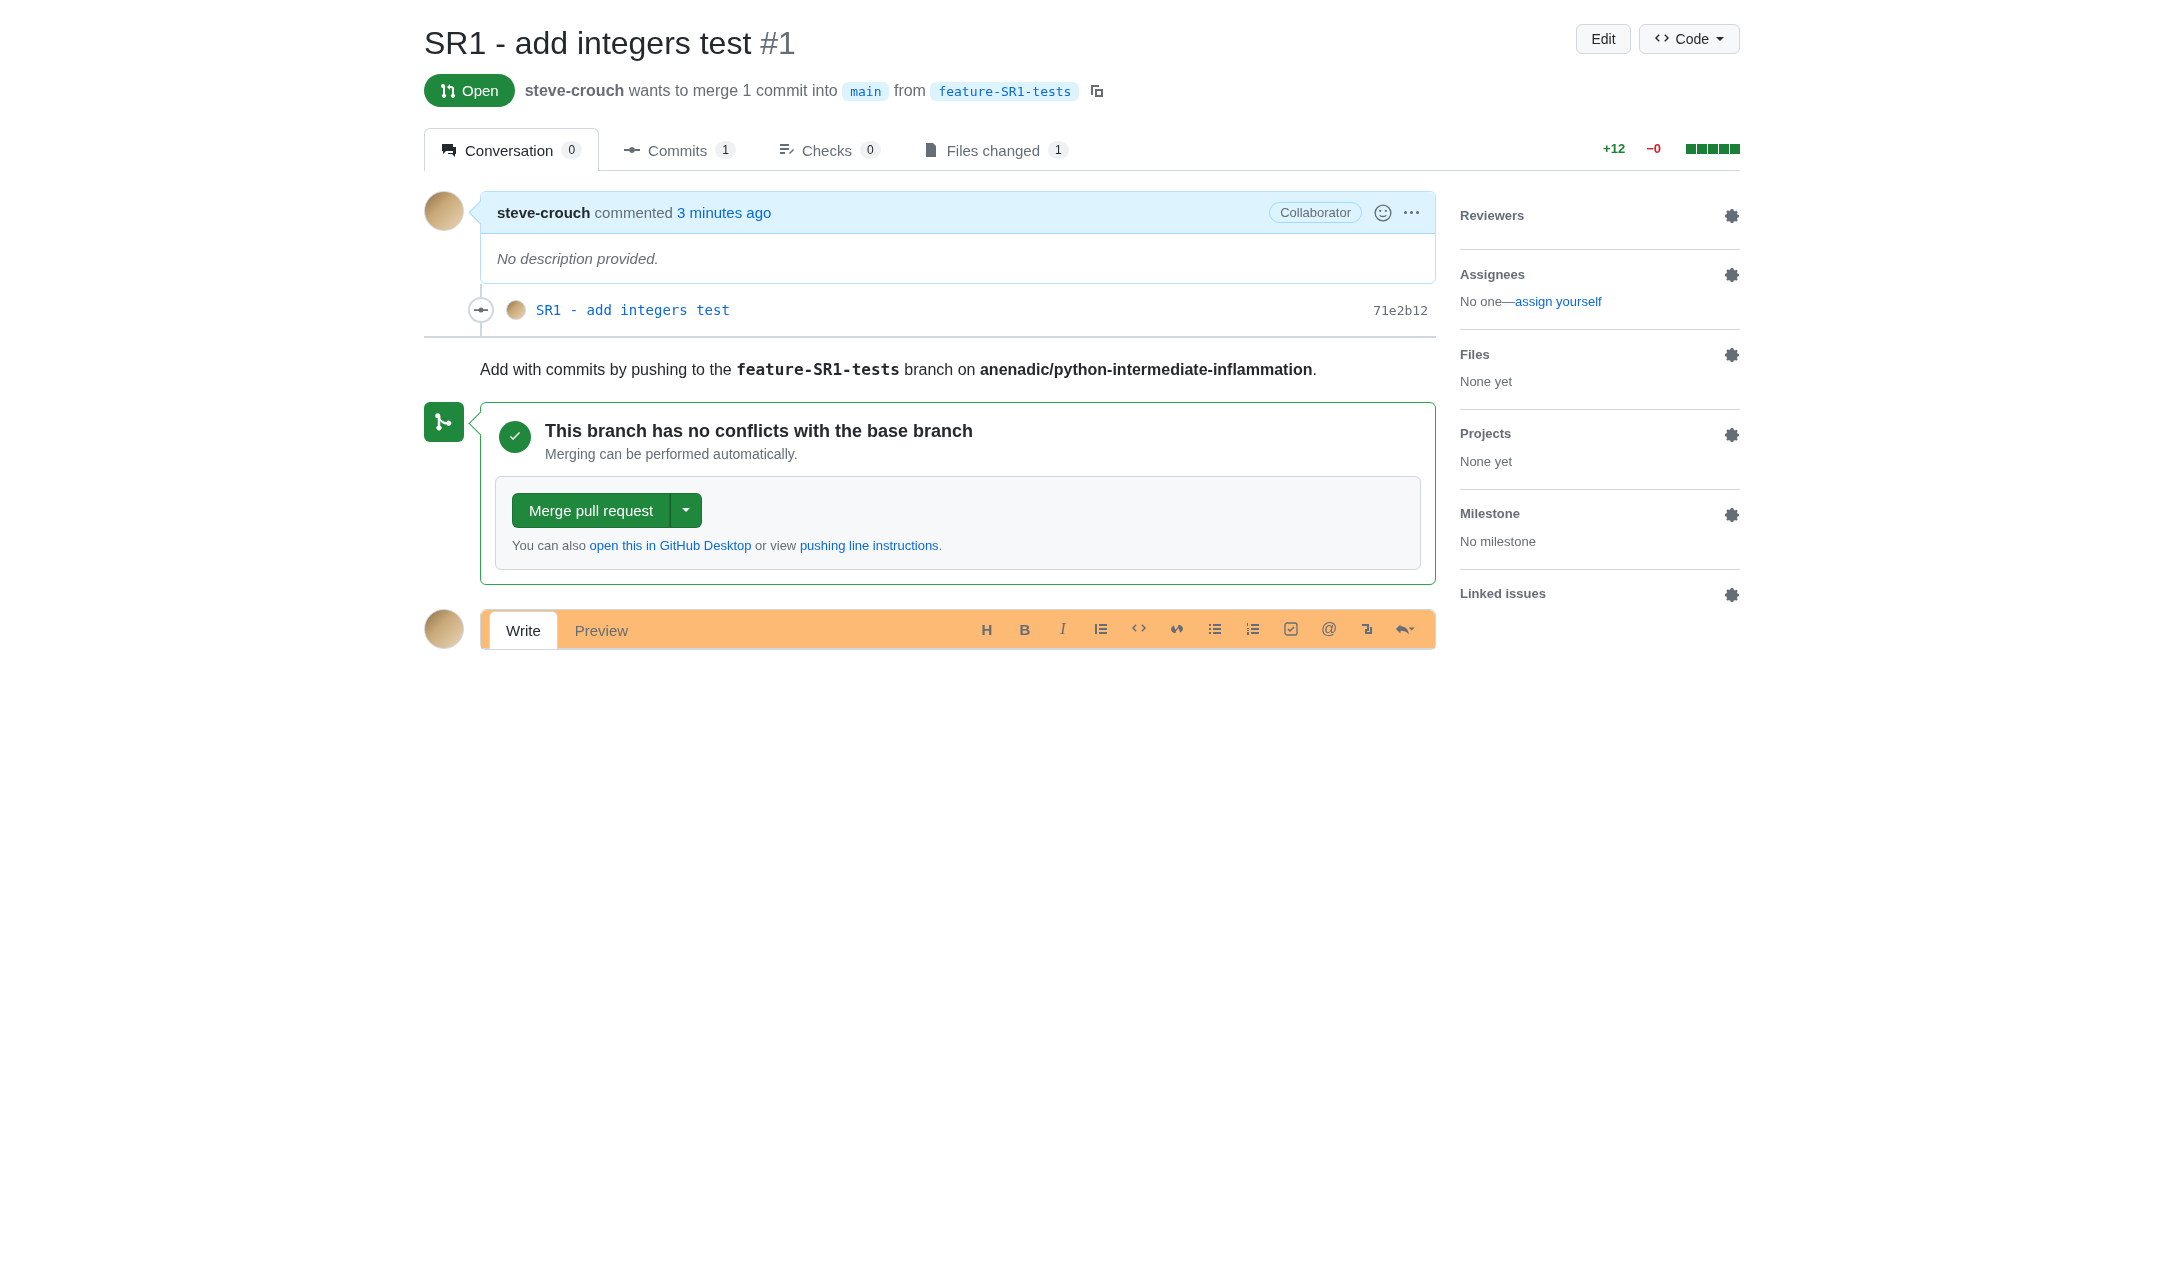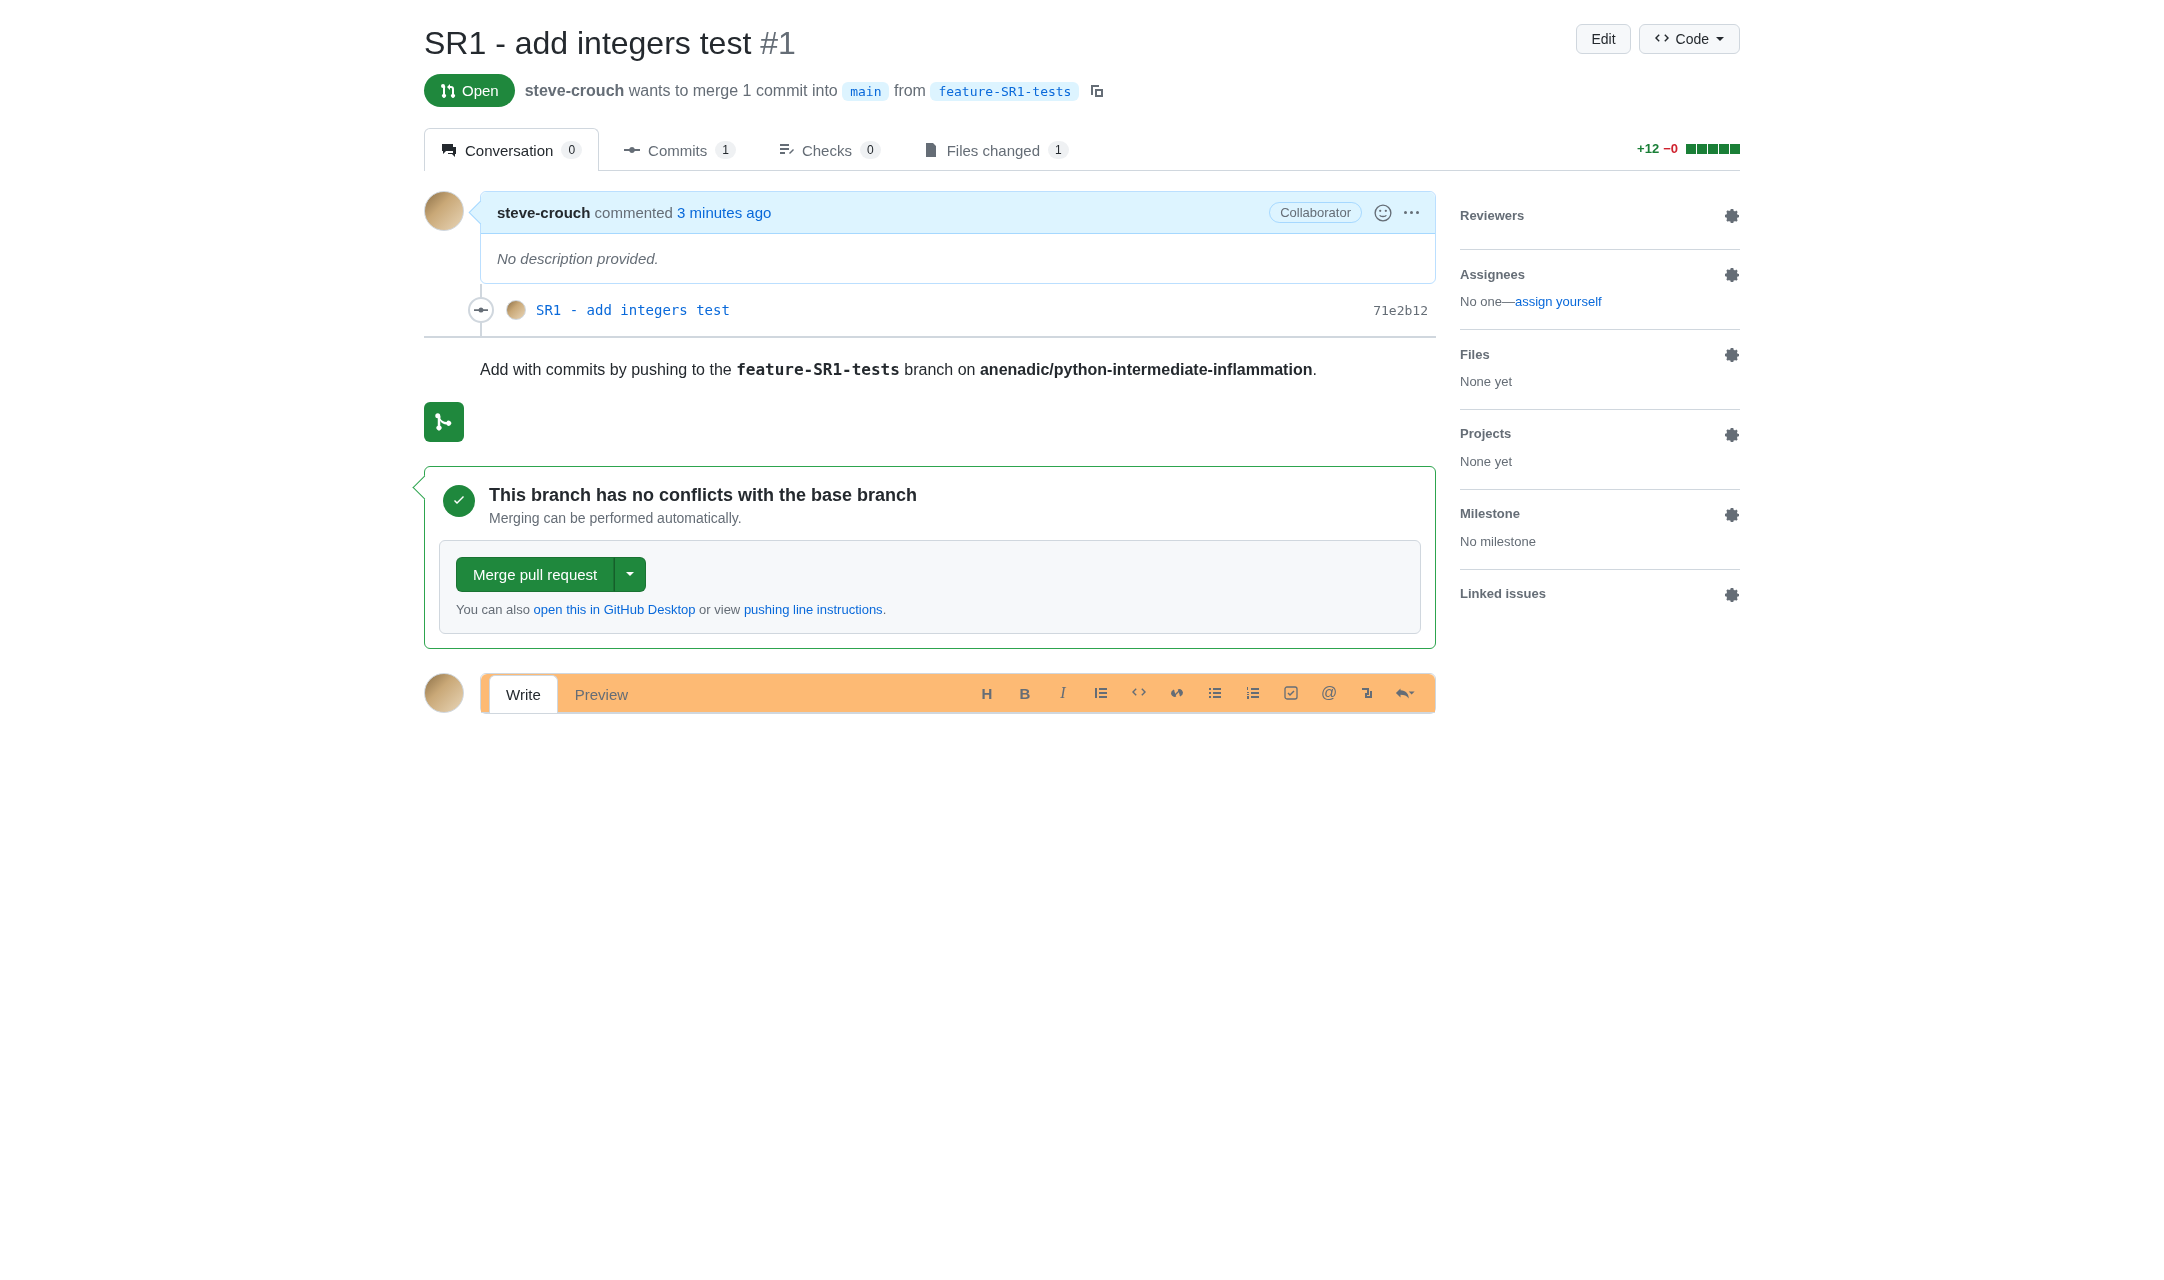--- a/index.html
+++ b/index.html
@@ -13,21 +13,21 @@
 .btn { display: inline-flex; align-items: center; gap: 6px; padding: 6px 14px; border: 1px solid #d0d7de; border-radius: 6px; background: #f6f8fa; font-size: 14px; font-weight: 500; cursor: pointer; color: #24292e; }
 .meta-row { display: flex; align-items: center; gap: 10px; margin-bottom: 20px; font-size: 16px; color: #656d76; }
 .state-badge { display: inline-flex; align-items: center; gap: 6px; background: #1f883d; color: #fff; padding: 8px 16px; border-radius: 999px; font-weight: 500; font-size: 15px; }
 .branch-label { background: #ddf4ff; color: #0969da; padding: 2px 8px; border-radius: 6px; font-family: ui-monospace, SFMono-Regular, Menlo, monospace; font-size: 13px; }
 .author-link { color: #656d76; font-weight: 600; }
 .tabs-row { display: flex; justify-content: space-between; align-items: center; border-bottom: 1px solid #d0d7de; }
 .tabs { display: flex; gap: 8px; justify-content: space-between; }
 .tab { display: inline-flex; align-items: center; gap: 8px; padding: 12px 16px; border: 1px solid transparent; border-bottom: none; border-radius: 6px 6px 0 0; font-size: 15px; color: #656d76; cursor: pointer; position: relative; top: 1px; }
 .tab.active { background: #fff; border-color: #d0d7de; color: #24292e; font-weight: 500; }
 .counter { display: inline-block; min-width: 20px; padding: 2px 7px; border-radius: 999px; background: #afb8c133; font-size: 12px; font-weight: 500; text-align: center; color: #24292e; }
-.diffstat { font-size: 13px; font-weight: 600; display: flex; align-items: center; gap: 4px; }
+.diffstat { font-size: 13px; font-weight: 600; display: flex; align-items: center; gap: 21px; }
 .additions { color: #1a7f37; }
 .deletions { color: #cf222e; }
 .diff-squares { display: inline-flex; gap: 1px; margin-left: 4px; }
 .diff-square { width: 10px; height: 10px; background: #1a7f37; }
 .main-layout { display: flex; gap: 24px; margin-top: 20px; }
 .timeline { flex: 1; min-width: 0; }
 .sidebar { width: 280px; flex-shrink: 0; }
 .comment-container { display: flex; gap: 16px; position: relative; }
 .avatar { width: 40px; height: 40px; border-radius: 50%; flex-shrink: 0; background: linear-gradient(135deg, #8b6f47 0%, #c9a877 40%, #e8d5b7 100%); border: 1px solid #d0d7de; }
 .avatar-small { width: 20px; height: 20px; border-radius: 50%; background: linear-gradient(135deg, #8b6f47 0%, #c9a877 40%, #e8d5b7 100%); border: 1px solid #d0d7de; display: inline-block; vertical-align: middle; }
@@ -41,21 +41,21 @@
 .comment-body { padding: 16px; color: #656d76; font-style: italic; font-size: 15px; }
 .timeline-item { display: flex; align-items: center; margin-left: 56px; padding: 16px 0 16px 24px; position: relative; border-left: 2px solid #d0d7de; }
 .timeline-badge { position: absolute; left: -14px; width: 26px; height: 26px; border-radius: 50%; background: #fff; border: 2px solid #d0d7de; display: flex; align-items: center; justify-content: center; }
 .commit-row { display: flex; align-items: center; justify-content: space-between; width: 100%; padding-right: 8px; }
 .commit-msg { font-family: ui-monospace, SFMono-Regular, Menlo, monospace; color: #656d76; display: flex; align-items: center; gap: 10px; }
 .commit-hash { font-family: ui-monospace, SFMono-Regular, Menlo, monospace; color: #656d76; font-size: 13px; }
 .divider { border-bottom: 2px solid #d0d7de; margin-left: 0; }
 .push-hint { margin-left: 56px; padding: 20px 0; font-size: 16px; color: #24292e; line-height: 1.5; }
 .push-hint .mono { font-family: ui-monospace, SFMono-Regular, Menlo, monospace; font-weight: 600; }
 .push-hint .strong { font-weight: 600; }
-.merge-container { display: flex; gap: 24px; flex-direction: column; }
+.merge-container { display: flex; gap: 16px; }
 .merge-avatar { width: 40px; height: 40px; border-radius: 6px; background: #1f883d; display: flex; align-items: center; justify-content: center; flex-shrink: 0; color: #fff; }
 .merge-box { flex: 1; border: 1px solid #2da44e; border-radius: 6px; position: relative; }
 .merge-box::before { content: ''; position: absolute; left: -9px; top: 12px; width: 16px; height: 16px; background: #fff; border-left: 1px solid #2da44e; border-bottom: 1px solid #2da44e; transform: rotate(45deg); }
 .merge-status { display: flex; align-items: flex-start; gap: 14px; padding: 18px 18px 14px; }
 .merge-check { width: 32px; height: 32px; border-radius: 50%; background: #1f883d; color: #fff; display: flex; align-items: center; justify-content: center; flex-shrink: 0; }
 .merge-status h3 { font-size: 18px; font-weight: 600; margin-bottom: 4px; }
 .merge-status p { color: #656d76; font-size: 14px; }
 .merge-action { margin: 0 14px 14px; padding: 16px; background: #f6f8fa; border: 1px solid #d0d7de; border-radius: 6px; }
 .btn-merge-group { display: inline-flex; }
 .btn-primary { background: #1f883d; color: #fff; border: 1px solid rgba(0,0,0,0.15); padding: 8px 16px; font-weight: 500; font-size: 15px; border-radius: 6px 0 0 6px; cursor: pointer; }

